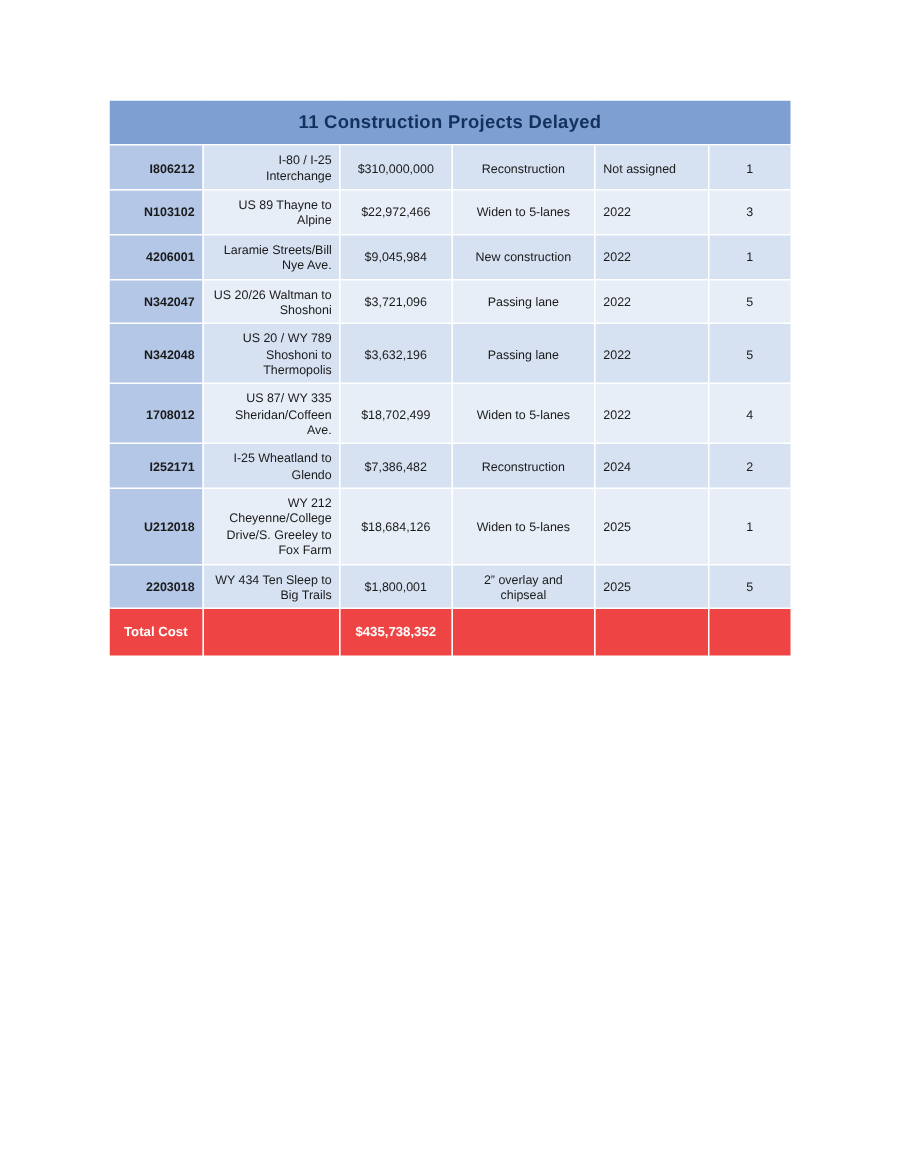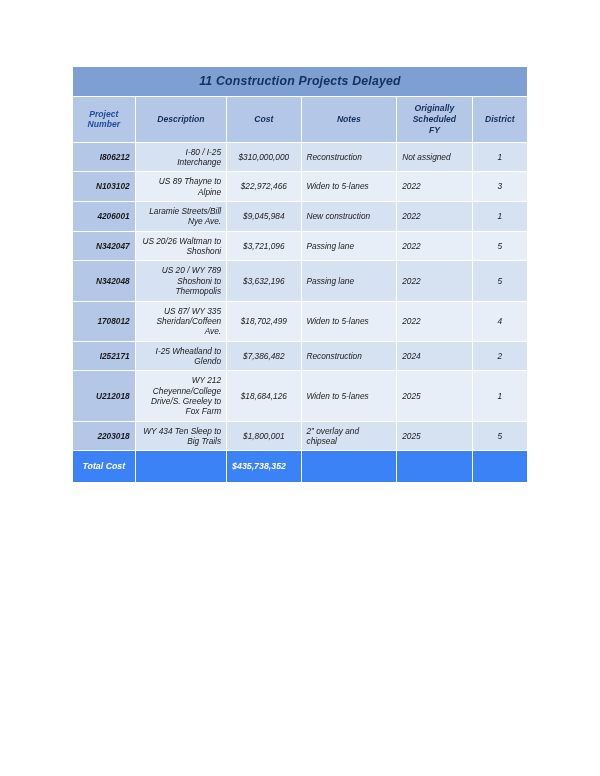--- a/index.html
+++ b/index.html
@@ -11,21 +11,20 @@
     height: 776px;
     background: #ffffff;
     font-family: "Liberation Sans", sans-serif;
     -webkit-font-smoothing: antialiased;
   }
   .page {
     position: relative;
     width: 600px;
     height: 776px;
     background: #ffffff;
-    font-style: italic;
   }
   .table-wrap {
     position: absolute;
     left: 72px;
     top: 66px;
     width: 456px;
   }
   table.projects {
     border-collapse: collapse;
     width: 456px;
@@ -73,51 +72,51 @@
     background: #d6e1f2;
     text-align: right;
   }
   td.c-cost {
     background: #d6e1f2;
     text-align: center;
     margin-top: 24px;
   }
   td.c-notes {
     background: #d6e1f2;
-    text-align: left;
+    text-align: center;
   }
   td.c-fy {
     background: #d6e1f2;
     text-align: left;
   }
   td.c-district {
     background: #d6e1f2;
     text-align: center;
   }
   
   tr.alt td.c-desc,
   tr.alt td.c-cost,
   tr.alt td.c-notes,
   tr.alt td.c-fy,
   tr.alt td.c-district {
     background: #e8eef8;
   }
   
   tr.total-row td {
-    background: #3b82f6;
+    background: #ef4444;
     color: #ffffff;
     font-weight: bold;
     font-size: 8.8px;
     padding: 10px 5px;
   }
   tr.total-row td.t-label {
     text-align: center;
   }
   tr.total-row td.t-value {
-    text-align: left;
+    text-align: center;
   }
   col.w-num { width: 59px; }
   col.w-desc { width: 86px; }
   col.w-cost { width: 70px; }
   col.w-notes { width: 90px; }
   col.w-fy { width: 71px; }
   col.w-district { width: 52px; }
 </style>
 </head>
 <body>
@@ -130,35 +129,20 @@
         <col class="w-desc">
         <col class="w-cost">
         <col class="w-notes">
         <col class="w-fy">
         <col class="w-district">
       </colgroup>
       <tbody>
         <tr class="title-row">
           <td colspan="6">11 Construction Projects Delayed</td>
         </tr>
-        <tr class="head-row">
-          <td class="num-head">
-            <span>Project</span><br>
-            <span>Number</span>
-          </td>
-          <td>Description</td>
-          <td>Cost</td>
-          <td>Notes</td>
-          <td>
-            <span>Originally</span><br>
-            <span>Scheduled</span><br>
-            <span>FY</span>
-          </td>
-          <td>District</td>
-        </tr>
 
         <tr>
           <td class="c-num">I806212</td>
           <td class="c-desc">I-80 / I-25 Interchange</td>
           <td class="c-cost">$310,000,000</td>
           <td class="c-notes">Reconstruction</td>
           <td class="c-fy">Not assigned</td>
           <td class="c-district">1</td>
         </tr>
         <tr class="alt">

